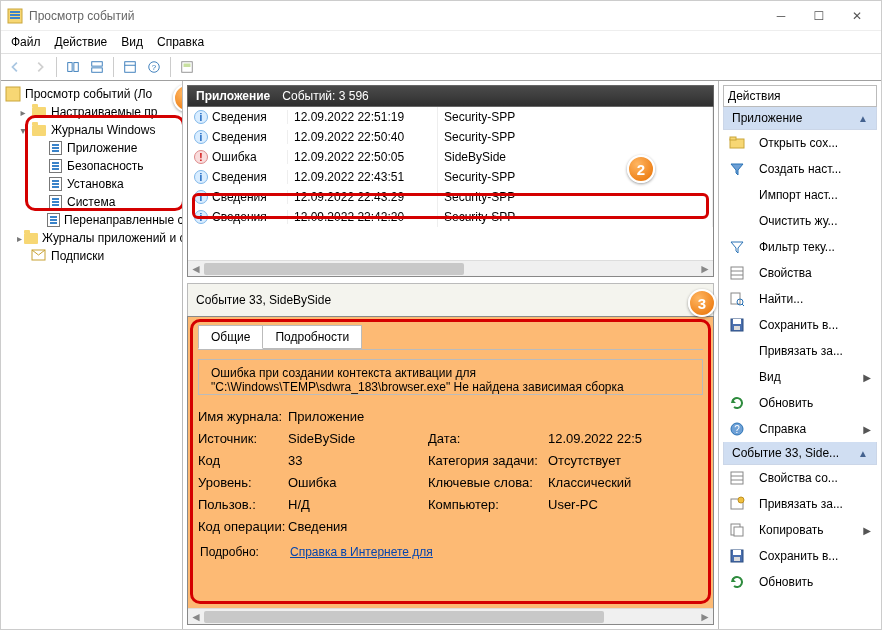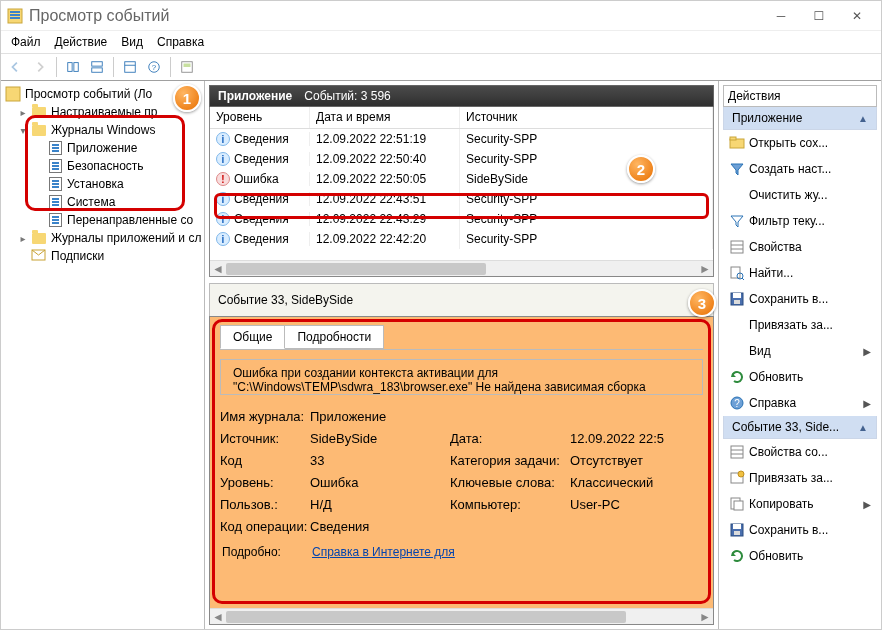--- a/index.html
+++ b/index.html
@@ -17,35 +17,35 @@
   
   .titlebar {
     height: 30px;
     display: flex;
     align-items: center;
     padding: 0 6px;
     background: #fff;
     border-bottom: 1px solid #eee;
   }
   .title-icon { width:16px; height:16px; margin-right:6px; display:inline-flex; align-items:center; justify-content:center; }
-  .title-text { color:#666; font-size:16px; }
+  .title-text { color:#666; font-size:12px; }
   .win-controls { margin-left:auto; display:flex; gap:2px; }
   .win-btn { width:36px; height:24px; display:flex; align-items:center; justify-content:center; color:#555; }
   
   .menubar { height:22px; display:flex; align-items:center; padding:0 4px; gap:2px; }
   .menubar span { padding:2px 6px; }
   
   .toolbar { height:28px; display:flex; align-items:center; padding:0 4px; gap:2px; border-top:1px solid #e0e0e0; border-bottom:1px solid #a0a0a0;}
   .tbtn { width:22px; height:22px; border:1px solid transparent; display:flex; align-items:center; justify-content:center; }
   .tbtn.disabled { opacity:.4 }
   .tbtn svg { width:14px; height:14px; }
   .tsep { width:1px; height:20px; background:#ccc; margin:0 3px; }
   
   .main { display:flex; height: calc(630px - 30px - 22px - 28px - 2px); }
-  .tree-pane { width:204px; border-right:1px solid #bbb; overflow:hidden; padding:4px 0 4px 2px; position:relative; }
+  .tree-pane { width:182px; border-right:1px solid #bbb; overflow:hidden; padding:4px 0 4px 2px; position:relative; }
   .center-pane { flex:1; display:flex; flex-direction:column; border-right:1px solid #bbb; overflow:hidden; padding:4px; }
   .actions-pane { width:162px; overflow:hidden; padding:4px; }
   
   .tree-row { display:flex; align-items:center; height:18px; padding-left:2px; font-size:12px; white-space:nowrap; }
   .expander { width:12px; text-align:center; color:#777; font-size:10px; margin-right:2px; }
   .ticon { width:16px; height:16px; margin-right:4px; display:inline-flex; align-items:center; justify-content:center; }
   .ficon { background:#f7d774; width:14px; height:11px; border-radius:1px; position:relative; }
   .ficon::before { content:""; position:absolute; top:-3px; left:0; width:6px; height:3px; background:#f7d774; border-radius:1px 1px 0 0;}
   .logicon { width:13px; height:14px; border:1px solid #777; background:#fff; position:relative;}
   .logicon::after { content:""; position:absolute; top:2px; left:2px; right:2px; height:2px; background:#3a83c9; box-shadow:0 3px 0 #3a83c9, 0 6px 0 #3a83c9;}
@@ -97,21 +97,21 @@
   .link{color:#0645ad; text-decoration:underline;}
   
   .actions-title { font-size:12px; padding:3px 4px; border:1px solid #bbb; background:#fff; font-weight:normal;}
   .actions-section-hdr {
     background:#e8eef7; padding:4px 8px; font-size:12px;
     display:flex; align-items:center; justify-content:space-between;
     border:1px solid #cbd6e8; border-top:none;
   }
   .actions-section-hdr.sel{background:#d0def2}
   .caret-up{ font-size:10px; color:#44628f;}
-  .action-item{ display:flex; align-items:center; height:26px; padding:0 6px; gap:4px; font-size:12px; white-space:nowrap; overflow:hidden; text-overflow:ellipsis;}
+  .action-item{ display:flex; align-items:center; height:26px; padding:0 6px; gap:14px; font-size:12px; white-space:nowrap; overflow:hidden; text-overflow:ellipsis;}
   .ai-icon{width:16px;height:16px;display:flex;align-items:center;justify-content:center;}
   .submenu-arrow{margin-left:auto;color:#555;font-size:10px}
 </style>
 </head>
 <body>
 
 <div class="titlebar">
   <span class="title-icon">
     <svg viewBox="0 0 16 16">
         <rect x="1" y="1" width="14" height="14" fill="#f7d774" stroke="#caa63a"></rect>
@@ -255,25 +255,20 @@
     <div class="highlight-red tree-highlight"></div>
     <div class="marker" style="left:172px; top:3px;">1</div>
   </div>
 
   <div class="center-pane">
     <div class="pane-header">
       <b>Приложение</b>
       <span>Событий: 3 596</span>
     </div>
     <div class="list-box">
-      <div class="list-headers">
-        <div class="col c1">Уровень</div>
-        <div class="col c2">Дата и время</div>
-        <div class="col c3">Источник</div>
-      </div>
       <div id="rows-container">
           <div class="list-row">
             <div class="col c1" style="display: flex; align-items: center; padding: 0px;">
               <span class="level-icon info-ic">i</span>
               <span>Сведения</span>
             </div>
             <div class="col c2">12.09.2022 22:51:19</div>
             <div class="col c3">Security-SPP</div>
           </div>
           <div class="list-row">
@@ -408,20 +403,24 @@
         <div class="action-item">
           <span class="ai-icon">
             <svg width="16" height="16">
               <path d="M2 3 H14 L9 9 V14 L7 12 V9 Z" fill="#6da0d6" stroke="#2a72b5"></path>
             </svg>
           </span>
           <span>Создать наст...</span>
         </div>
         <div class="action-item">
           <span class="ai-icon"></span>
+          <span>Импорт наст...</span>
+        </div>
+        <div class="action-item">
+          <span class="ai-icon"></span>
           <span>Очистить жу...</span>
         </div>
         <div class="action-item">
           <span class="ai-icon">
             <svg width="16" height="16">
               <path d="M2 3 H14 L9 9 V14 L7 12 V9 Z" fill="#fff" stroke="#2a72b5"></path>
             </svg>
           </span>
           <span>Фильтр теку...</span>
         </div>

